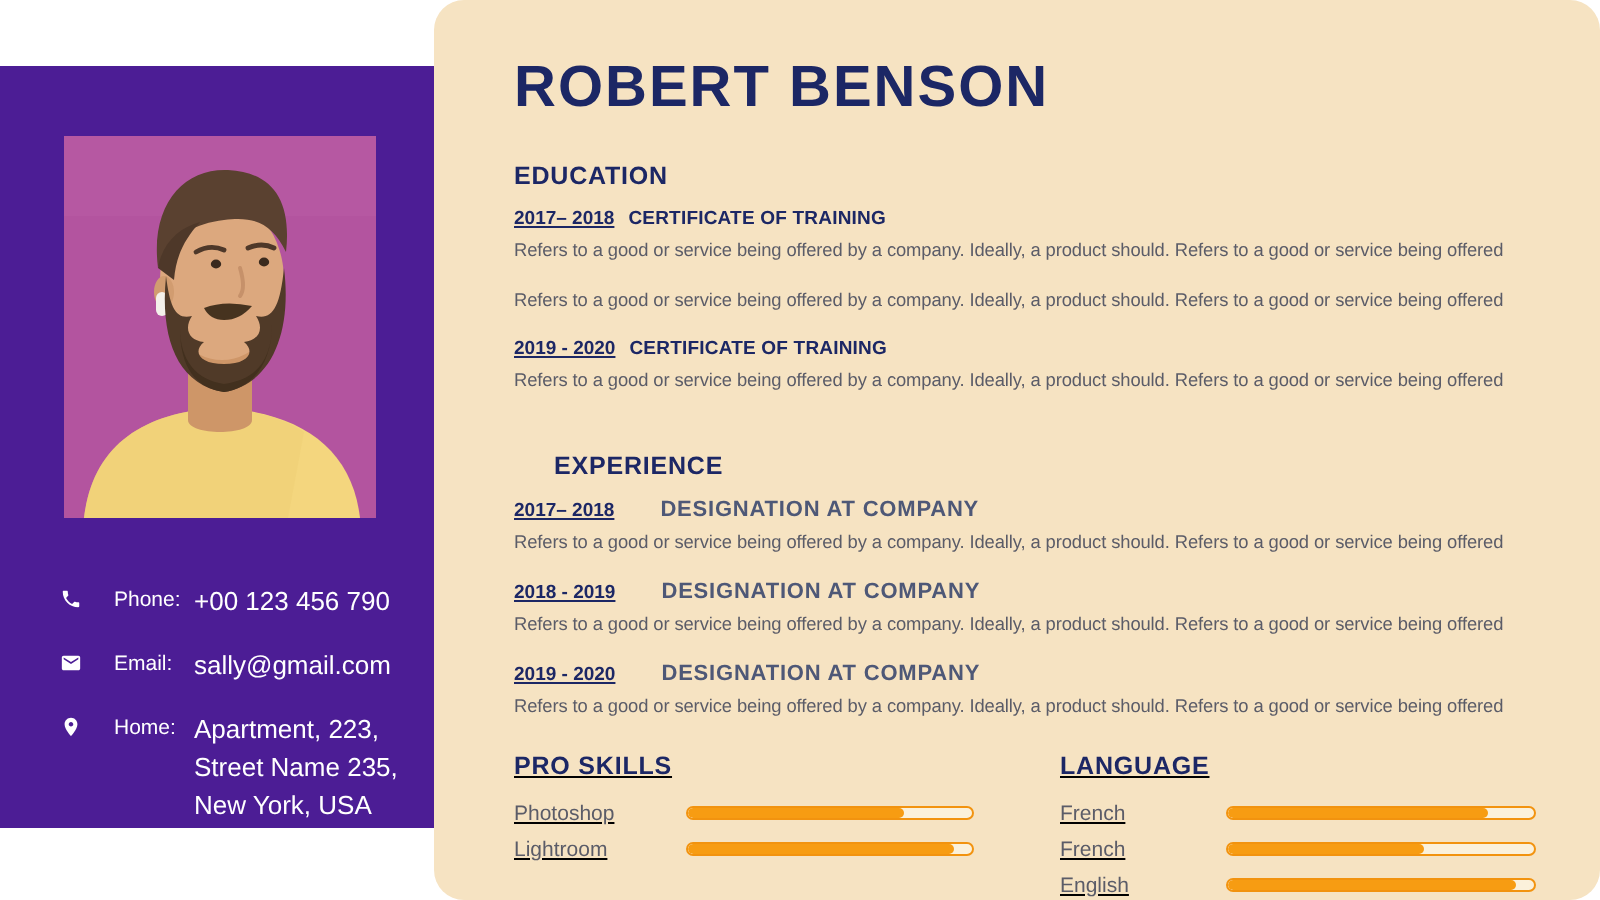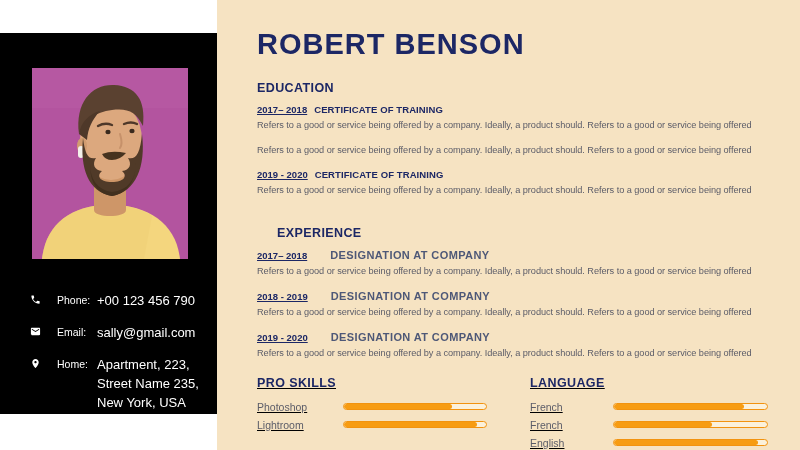--- a/index.html
+++ b/index.html
@@ -5,20 +5,21 @@
   * { margin: 0; padding: 0; box-sizing: border-box; }
   html, body { width: 800px; height: 450px; background: #ffffff; }
   body { font-family: "Liberation Sans", sans-serif; }
 
   .page { position: relative; width: 800px; height: 450px; background: #ffffff; overflow: hidden; }
 
   
   .main-panel {
     position: absolute; left: 217px; top: 0; width: 583px; height: 450px;
     background: #F6E3C2;
+    border-radius: 15px;
   }
   .content { position: absolute; left: 40px; top: 0; width: 512px; }
 
   .name {
     margin-top: 30px; font-size: 29px; font-weight: bold; letter-spacing: 1px;
     color: #1C2765; line-height: 1;
   }
 
   .section-heading {
     font-size: 12.5px; font-weight: bold; color: #1C2765; letter-spacing: 0.4px;
@@ -53,21 +54,21 @@
   .skills-col .bar-track { width: 144px; }
   .lang-col .bar-track { width: 155px; }
   .bar-fill {
     position: absolute; left: 0; top: 0; bottom: 0; width: 50%;
     background: #F79C12; border-radius: 3px;
   }
 
   
   .sidebar {
     position: absolute; left: 0; top: 33px; width: 217px; height: 381px;
-    background: #000000;
+    background: #4c1d95;
     padding-left: 12px;
   }
   .photo-frame { position: absolute; left: 32px; top: 35px; width: 156px; height: 191px; }
   .photo-frame svg { display: block; width: 156px; height: 191px; }
 
   .contact { position: absolute; left: 0; top: 260px; width: 217px; }
   .contact-row { display: flex; align-items: flex-start; padding-left: 30px; margin-bottom: 15px; }
   .contact-icon { width: 12px; height: 12px; flex: 0 0 12px; margin-top: 1px; }
   .contact-icon svg { display: block; width: 11px; height: 11px; }
   .contact-label { width: 40px; margin-left: 15px; font-size: 10.5px; color: #ffffff; line-height: 14px; }

